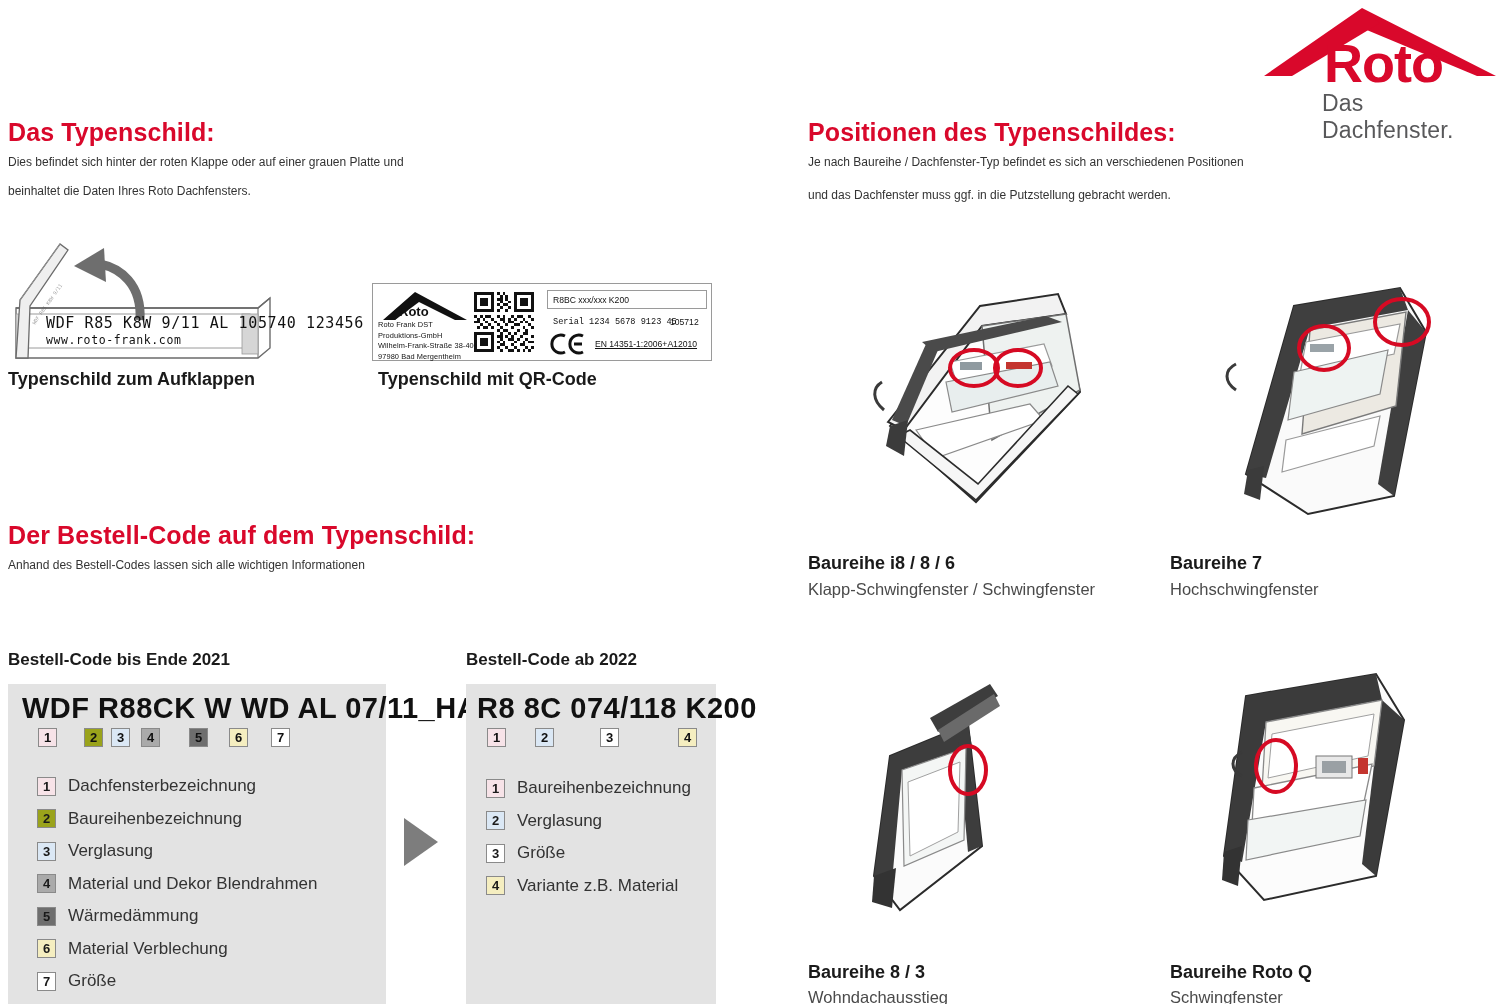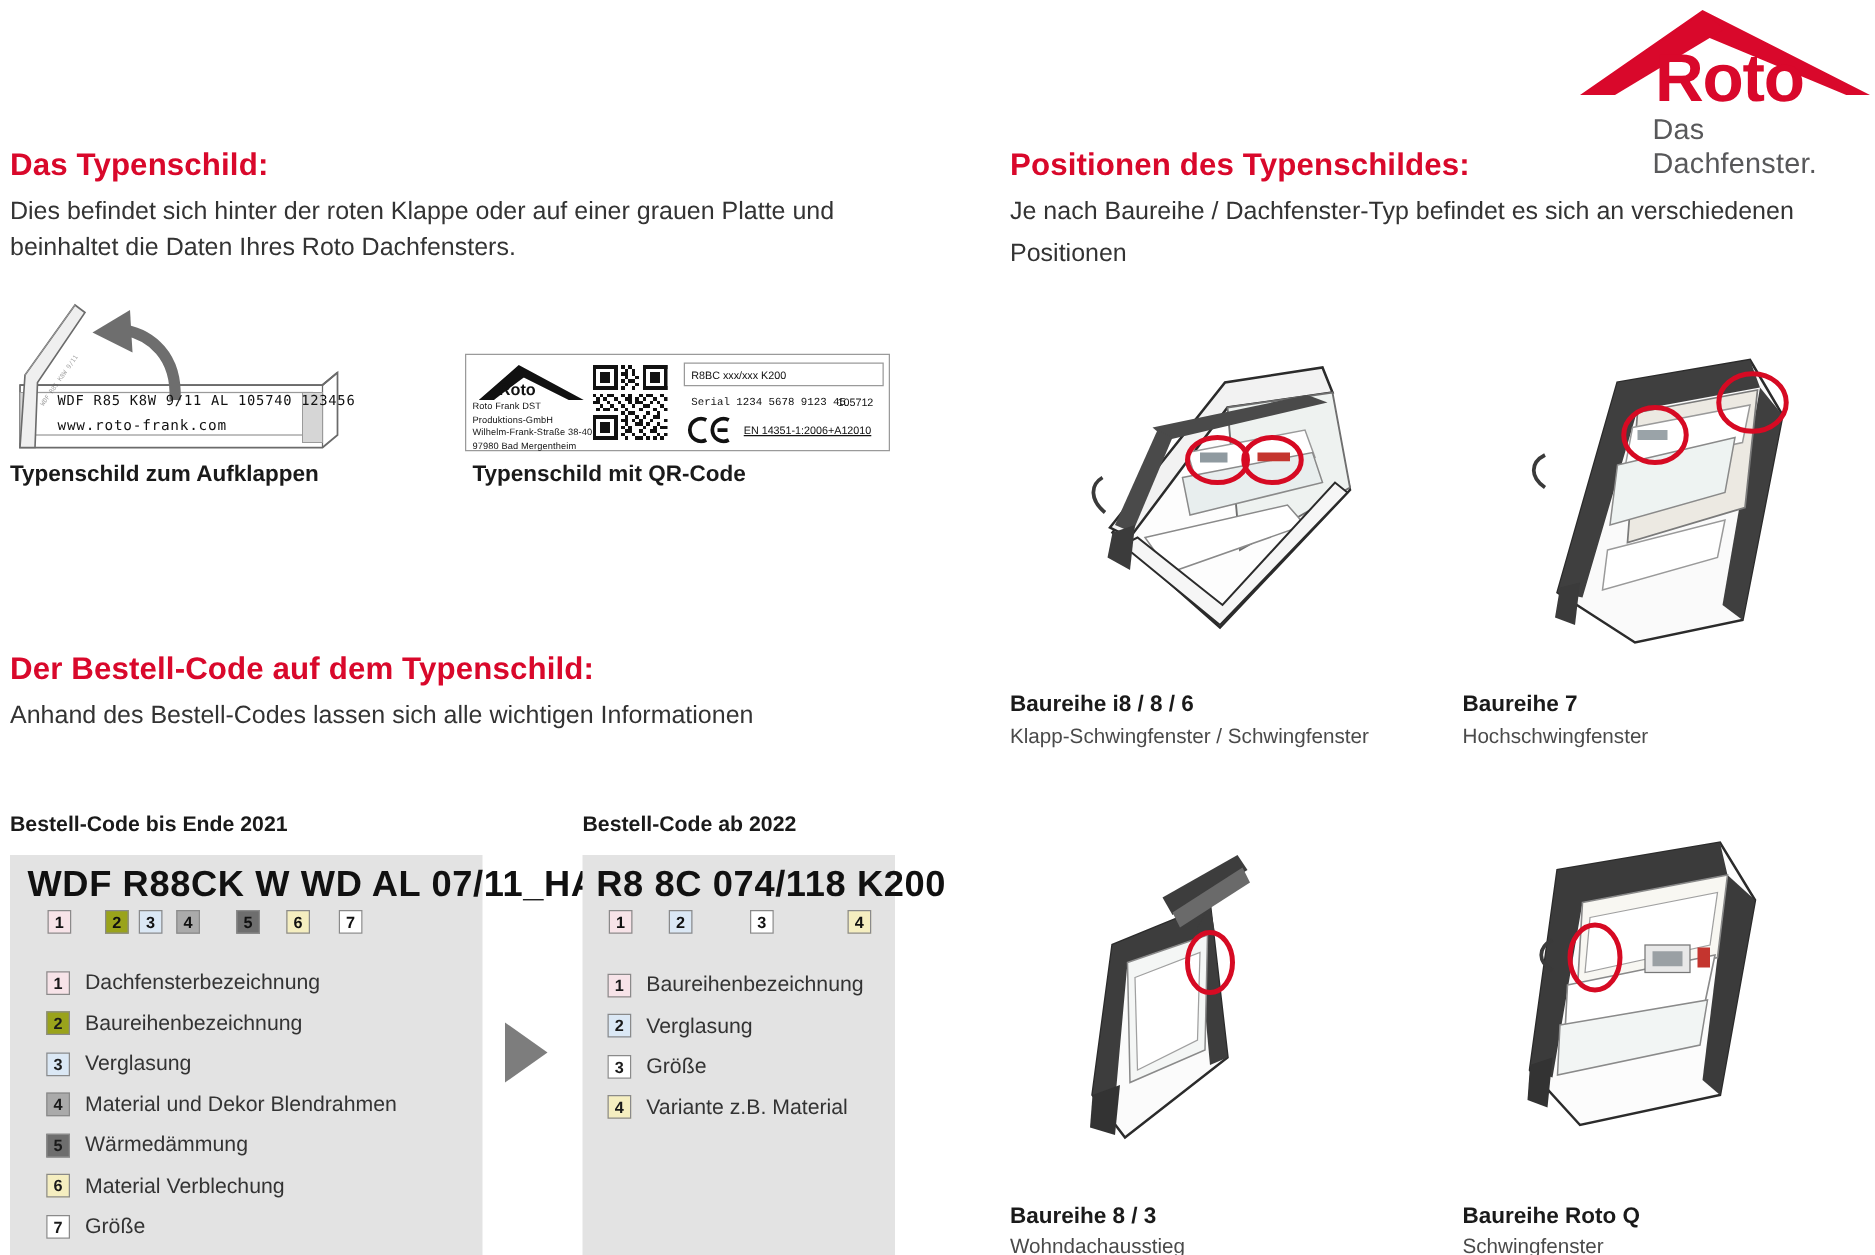--- a/index.html
+++ b/index.html
@@ -25,21 +25,21 @@
     position:absolute;left:60px;top:84px;
     font-size:23px;color:#58585a;letter-spacing:.2px;
   }
 
   
   .h-red{
     position:absolute;color:#d9082b;font-weight:bold;
     font-size:25px;letter-spacing:.1px;white-space:nowrap;
   }
   .body-text{
-    position:absolute;font-size:20px;color:#333;line-height:1.72;
+    position:absolute;font-size:12px;color:#333;line-height:1.72;
   }
   .caption{position:absolute;font-size:18px;font-weight:bold;color:#1a1a1a;white-space:nowrap;}
   .sub-caption{position:absolute;font-size:16.5px;color:#4a4a4a;white-space:nowrap;}
   .boxlabel{position:absolute;font-size:17px;font-weight:bold;color:#1a1a1a;white-space:nowrap;}
 
   
   .codebox{position:absolute;background:#e3e3e3;}
   .code-line{
     position:absolute;font-size:29px;font-weight:bold;color:#111;
     white-space:nowrap;letter-spacing:.5px;
@@ -60,21 +60,21 @@
   .arrow-tri{
     position:absolute;width:0;height:0;
     border-top:24px solid transparent;
     border-bottom:24px solid transparent;
     border-left:34px solid #7d7d7d;
   }
 
   
   .illus1{position:absolute;left:8px;top:240px;width:270px;height:125px;}
   .illus1 .txt1{
-    position:absolute;left:38px;top:74px;font-size:11px;
+    position:absolute;left:38px;top:74px;font-size:15px;
     font-family:"DejaVu Sans Mono","Liberation Mono",monospace;
     letter-spacing:.6px;color:#111;white-space:nowrap;
   }
   .illus1 .txt2{
     position:absolute;left:38px;top:93px;font-size:11.5px;
     font-family:"DejaVu Sans Mono","Liberation Mono",monospace;
     letter-spacing:.6px;color:#111;white-space:nowrap;
   }
 
   
@@ -351,20 +351,21 @@
         </div>
         <div class="legend-row" style="left: 20px; top: 191.5px;">
           <div class="badge" style="background: rgb(245, 238, 192);">4</div>
           <span class="legend-text">Variante z.B. Material</span>
         </div>
       </div>
   </div>
 
   <div class="h-red" style="left:808px;top:118px;">Positionen des Typenschildes:</div>
   <div class="body-text" style="left:808px;top:152px;">Je nach Baureihe / Dachfenster-Typ befindet es sich an verschiedenen Positionen</div>
+  <div class="body-text" style="left:808px;top:185px;">und das Dachfenster muss ggf. in die Putzstellung gebracht werden.</div>
 
   <div class="photo" style="left:830px;top:270px;width:270px;height:260px;">
     <svg width="270" height="260" viewBox="0 0 270 260">
       <g>
         <polygon points="60,156 152,40 228,28 250,122 146,232" fill="#fdfdfd" stroke="#2b2b2b" stroke-width="2"></polygon>
         <polygon points="58,152 150,36 228,24 236,44 152,56 74,160" fill="#f2f2f2" stroke="#2b2b2b" stroke-width="2"></polygon>
         <polygon points="152,56 236,44 250,120 162,170" fill="#eef2f0" stroke="#6f6f6f" stroke-width="1.5"></polygon>
         <polygon points="92,72 216,46 232,52 104,82" fill="#4a4a4a"></polygon>
         <polygon points="62,150 96,74 108,80 76,156" fill="#4a4a4a"></polygon>
         <polygon points="120,92 214,74 222,96 128,118" fill="#ffffff" stroke="#9a9a9a" stroke-width="1.2"></polygon>

